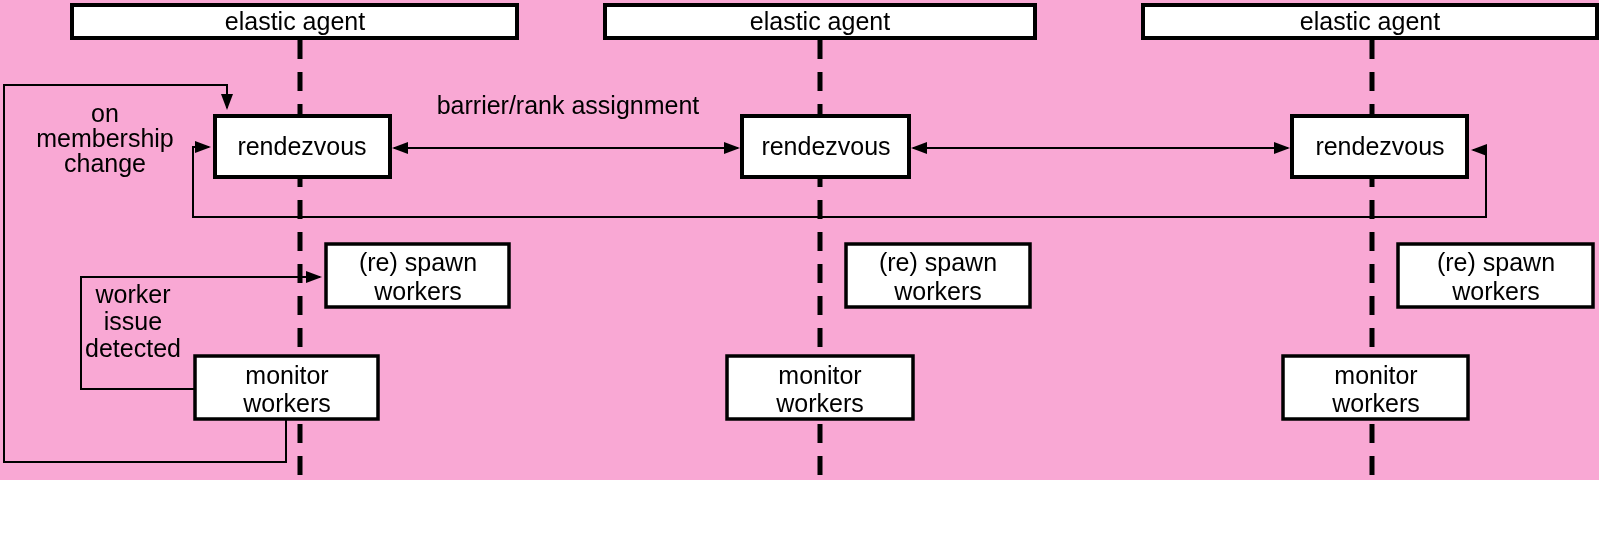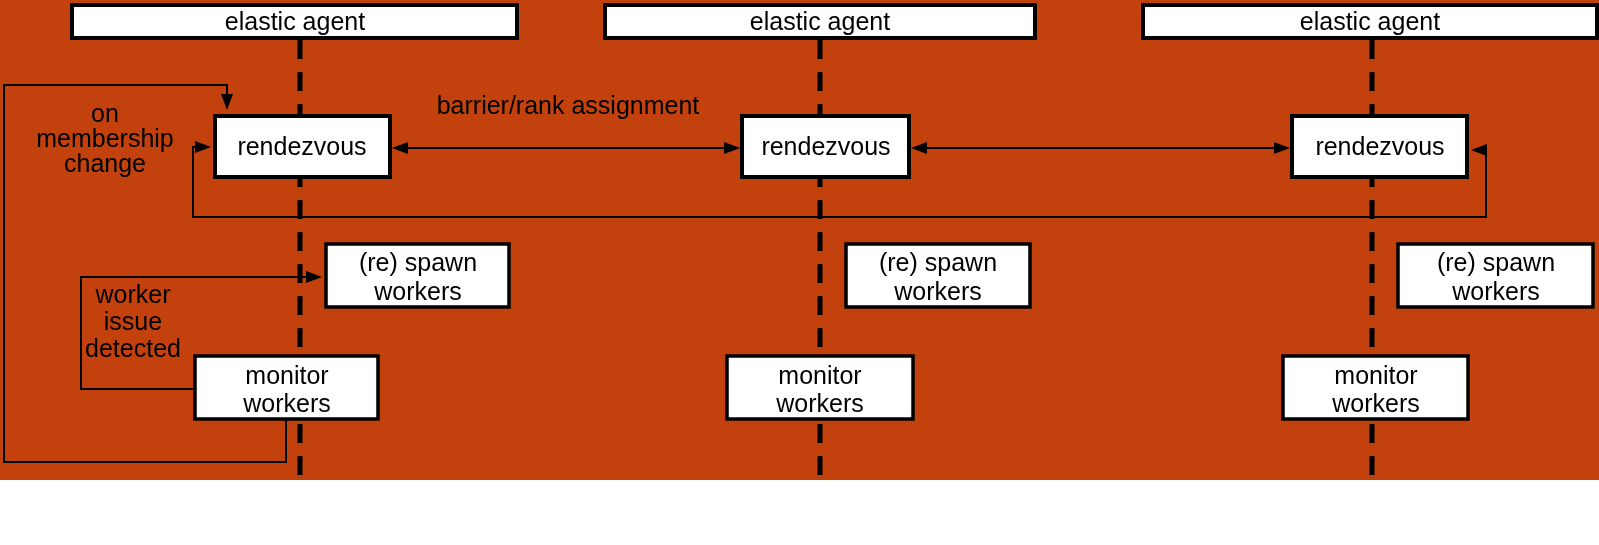--- a/index.html
+++ b/index.html
@@ -4,21 +4,21 @@
 <style>
   html, body {
     margin: 0;
     padding: 0;
     background: #ffffff;
   }
   .stage {
     position: relative;
     width: 1599px;
     height: 480px;
-    background: #c2410c;
+    background: #f9a8d4;
     overflow: hidden;
   }
   svg { display: block; }
   .box {
     fill: #ffffff;
     stroke: #000000;
   }
   .thick { stroke-width: 4; }
   .mid   { stroke-width: 3.5; }
   .wire {

